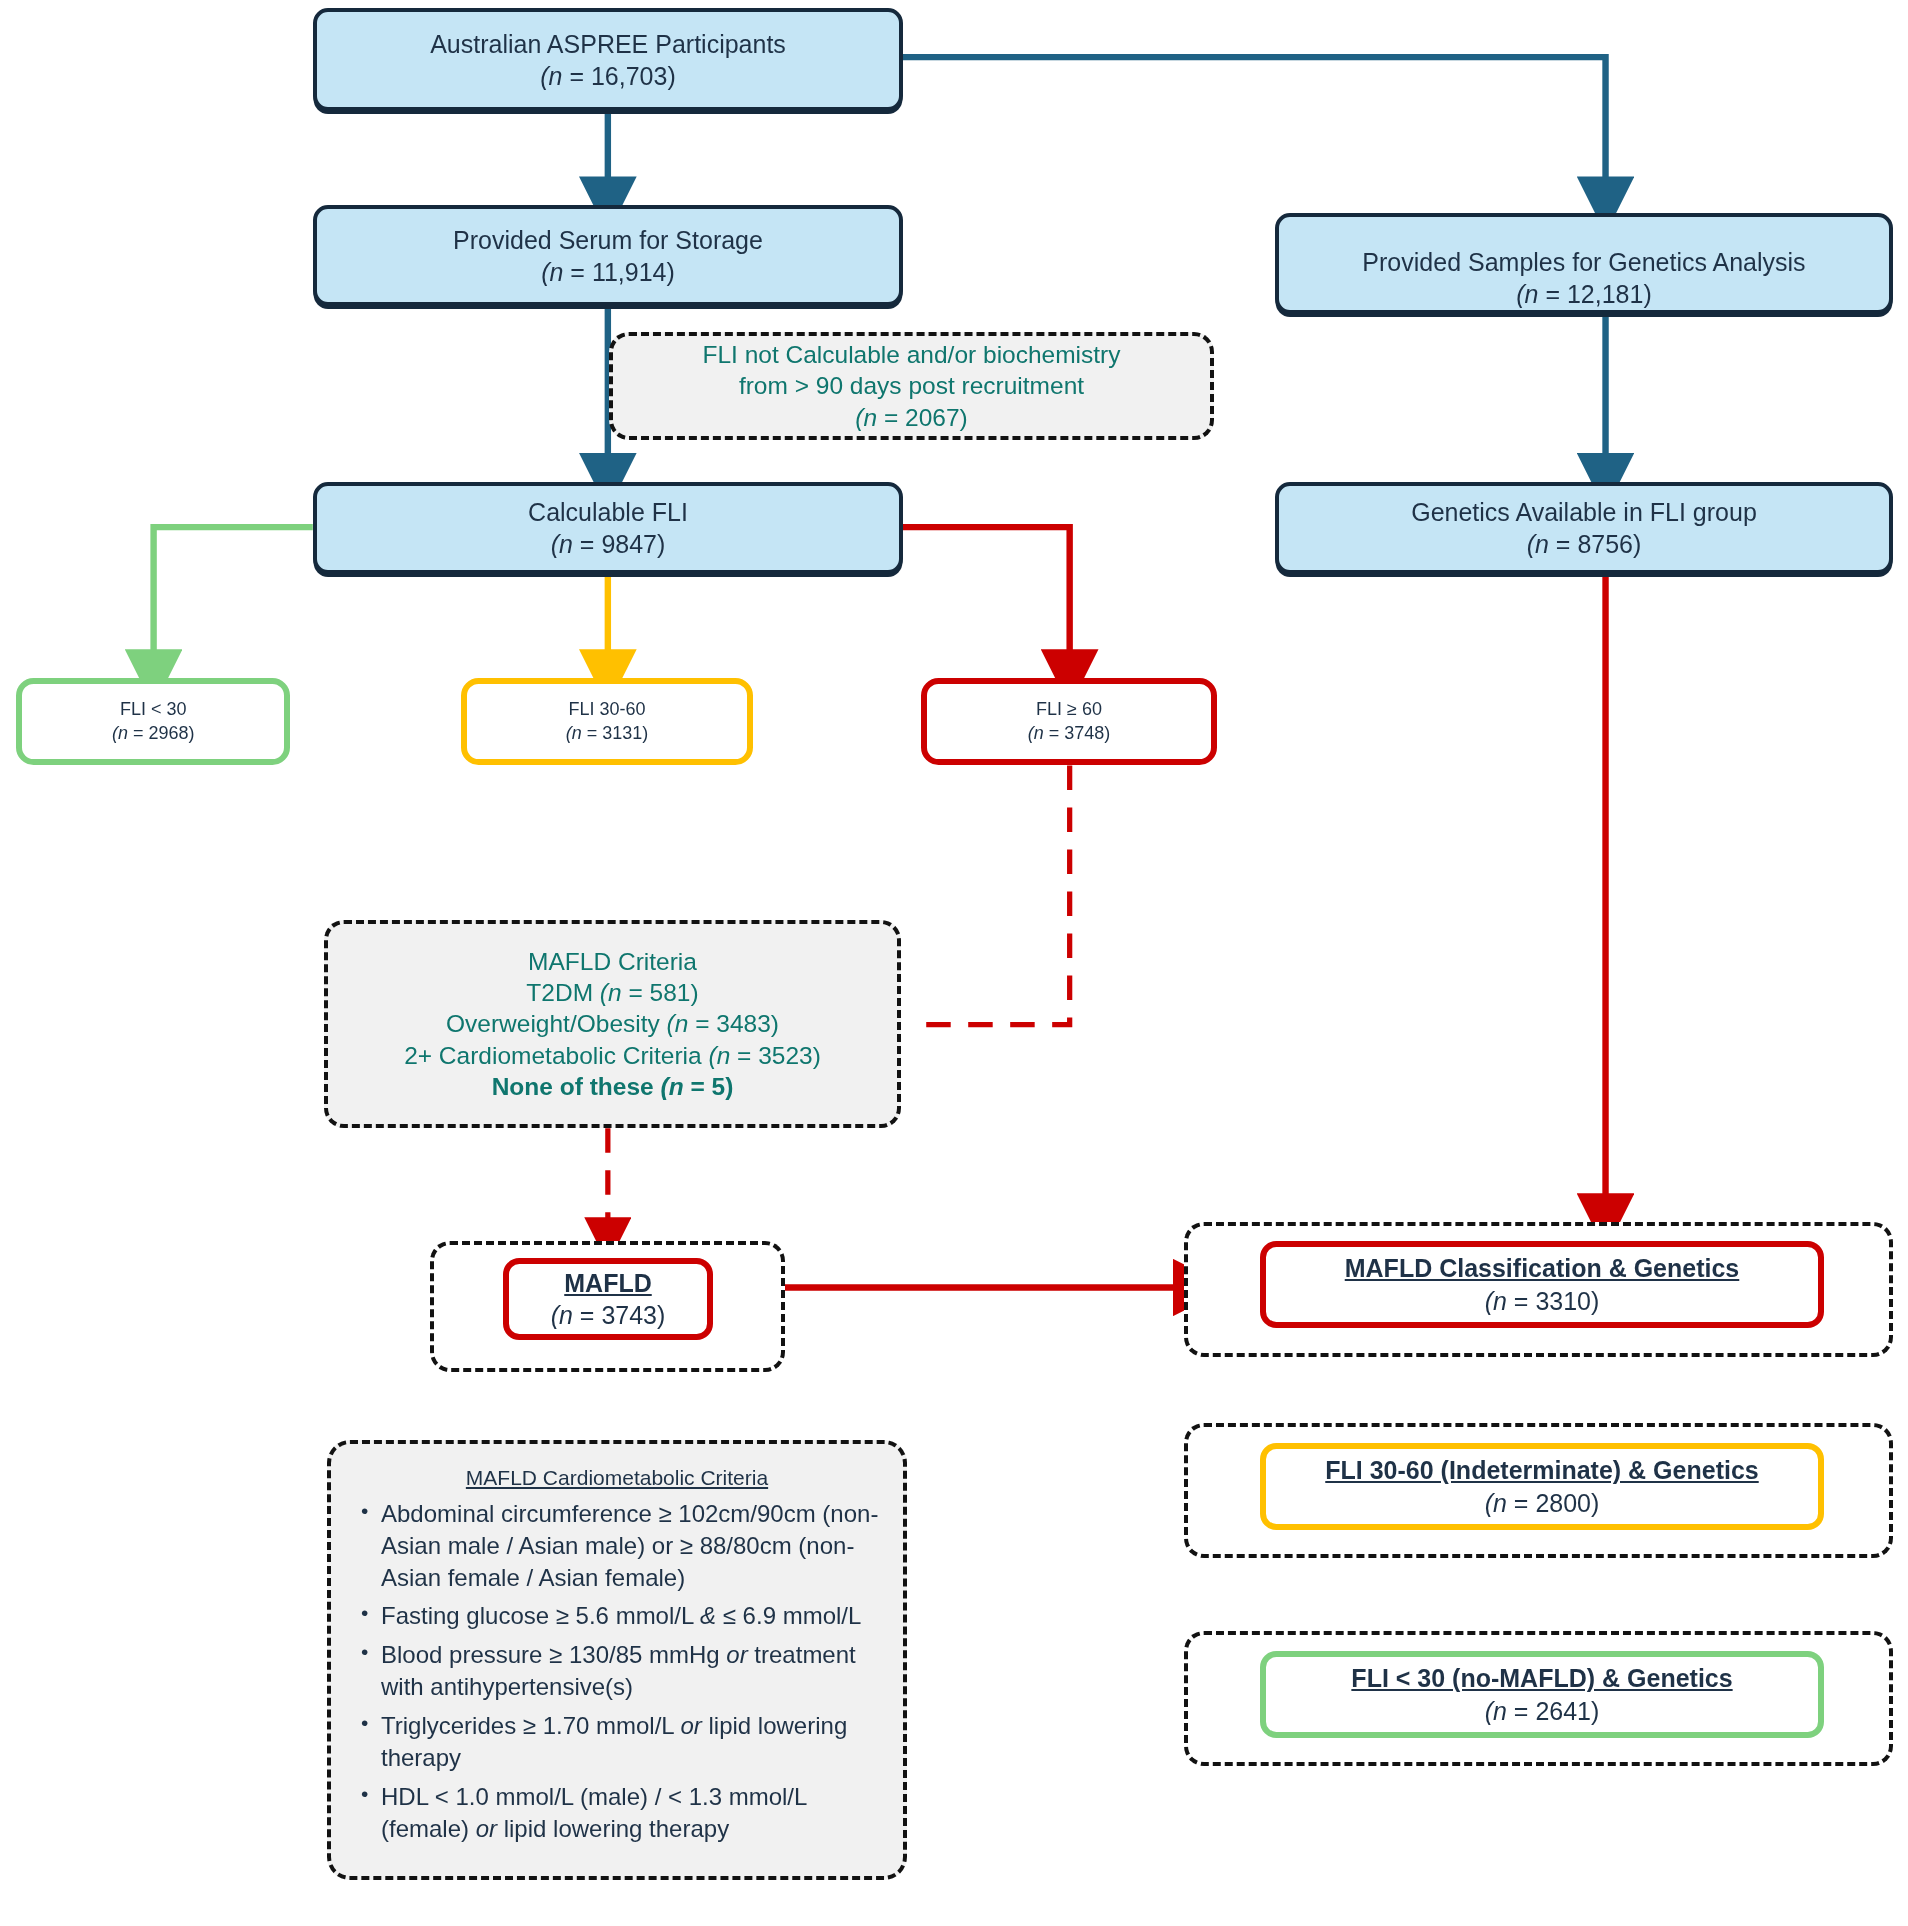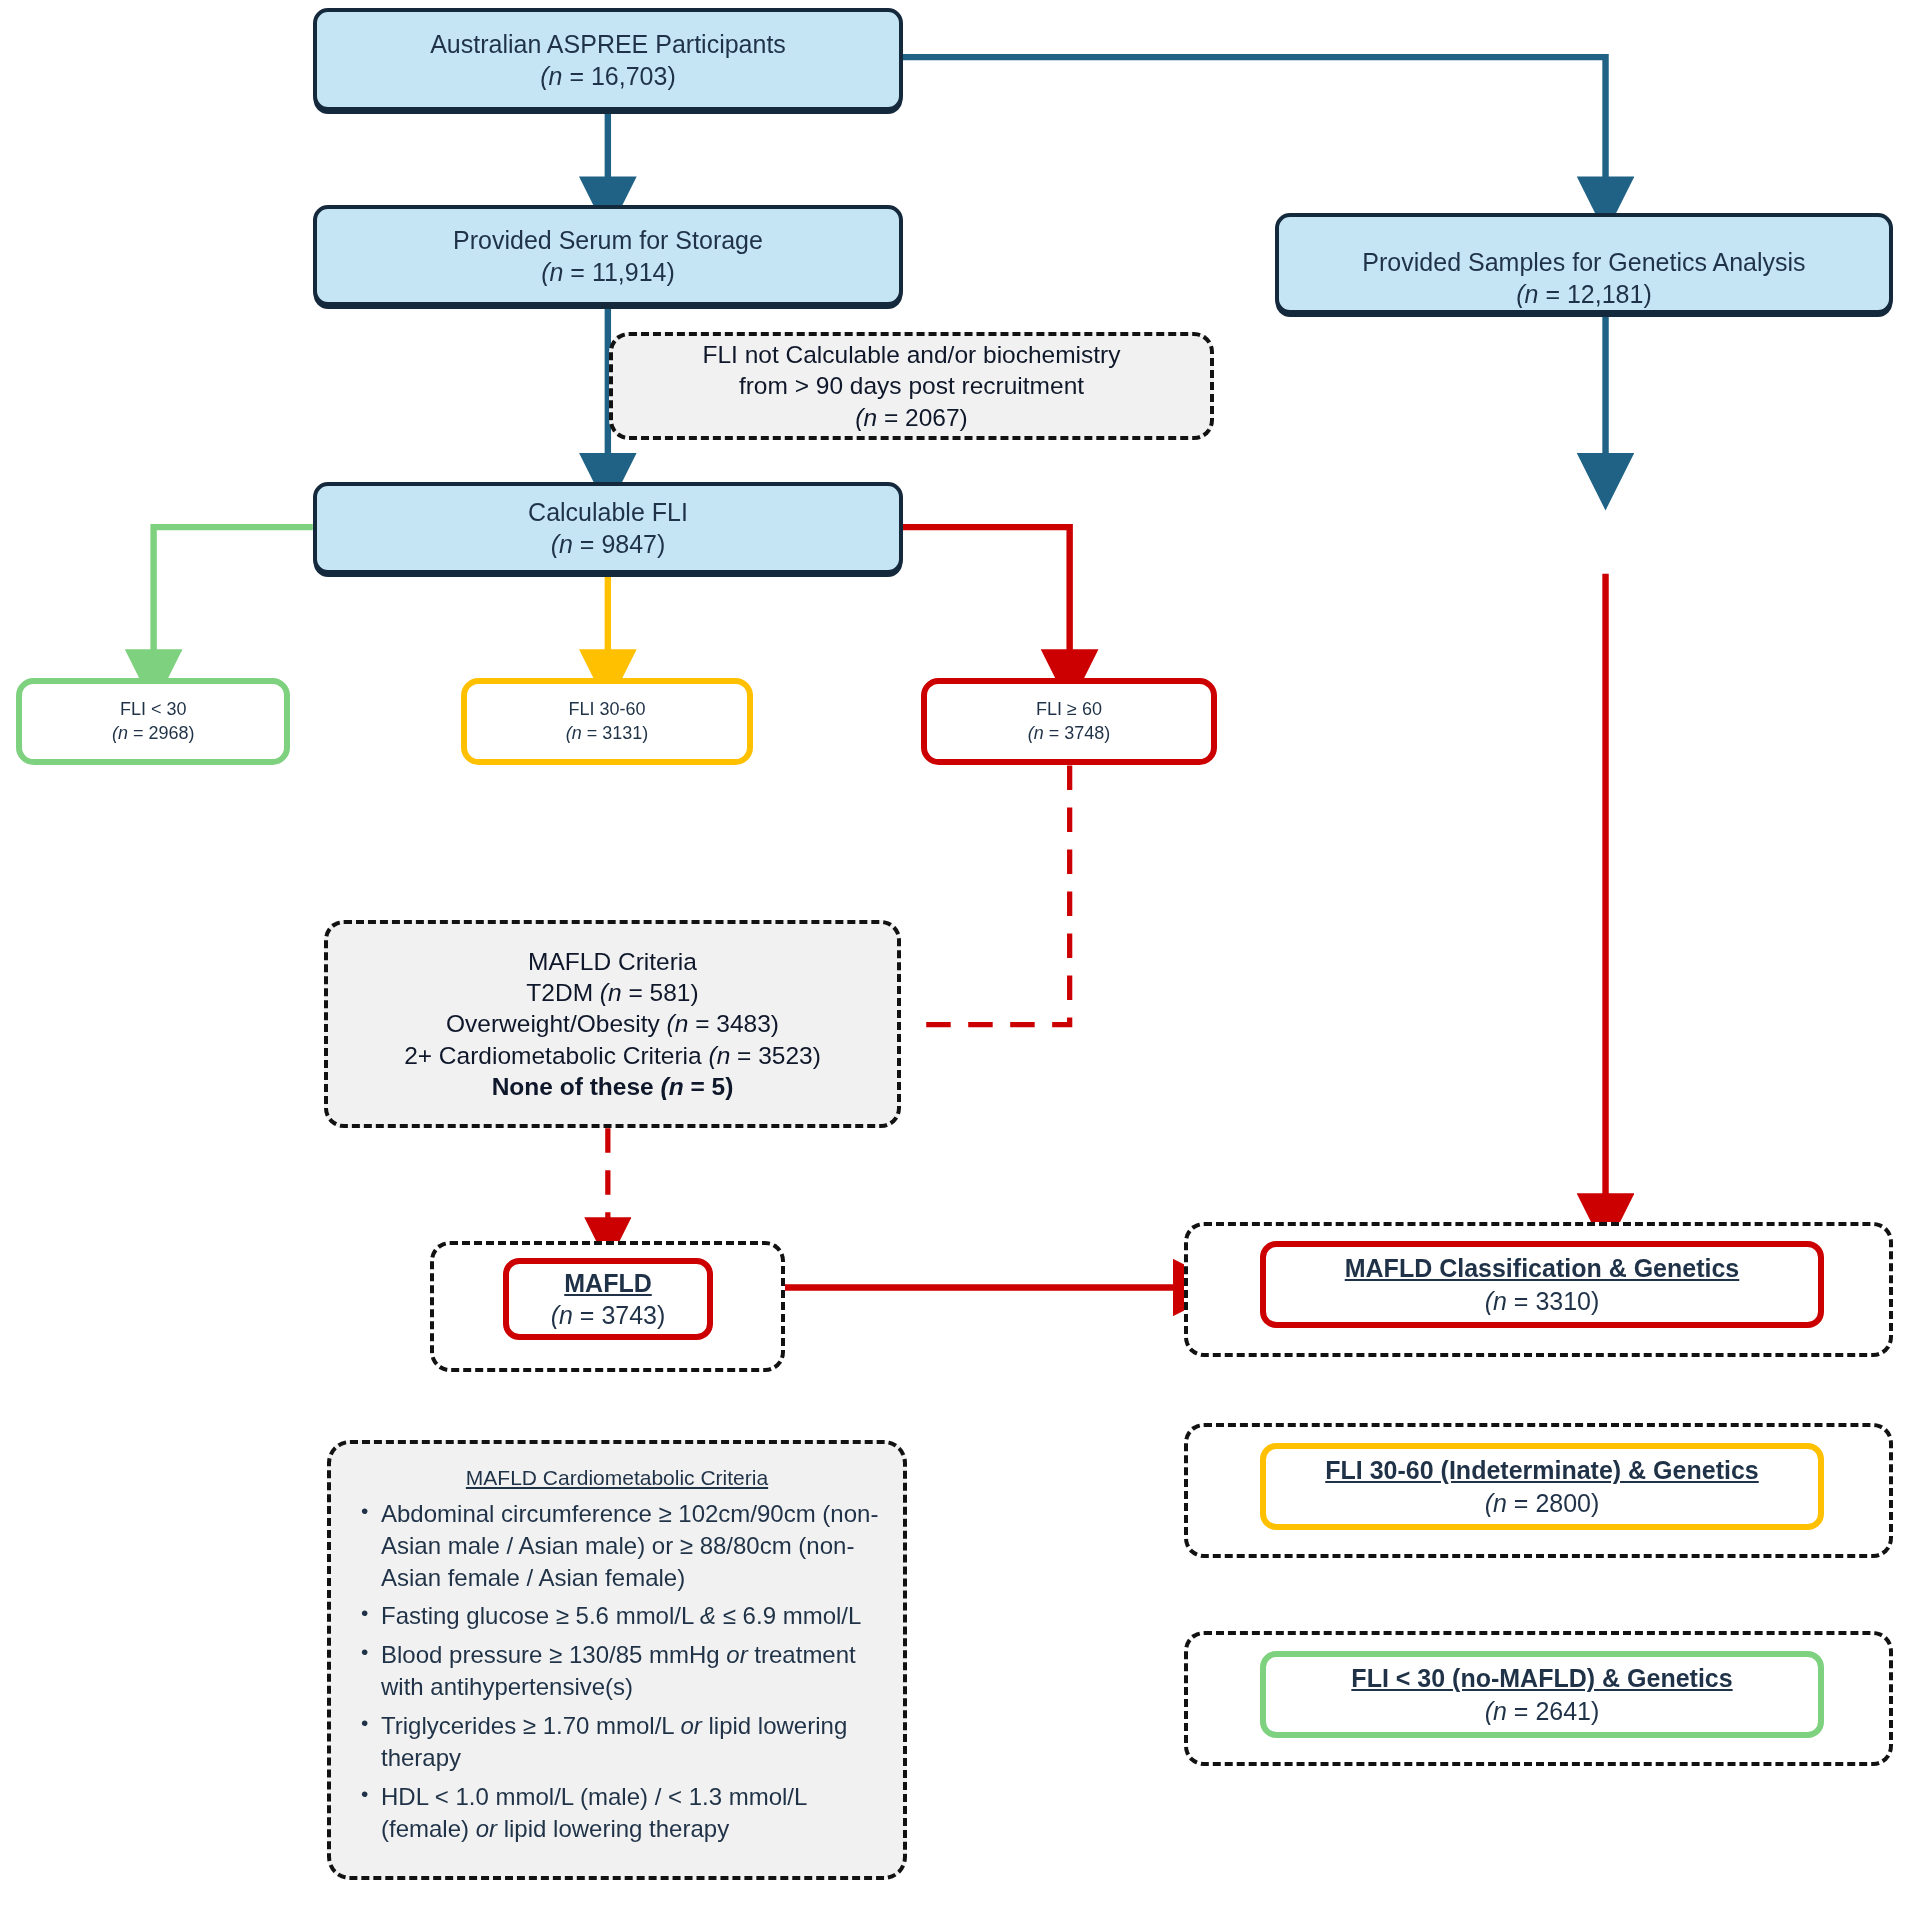--- a/index.html
+++ b/index.html
@@ -13,21 +13,21 @@
 
   .blue{background:#c5e5f5;border:4.1px solid #15293c;border-radius:15px;
         box-shadow:0 3.5px 0 -0.6px #15293c;font-size:25px;}
 
   .cat{background:#ffffff;border-radius:17.5px;font-size:18px;}
   .cat.green{border:6.4px solid #7ed17e;}
   .cat.amber{border:6.4px solid #ffc000;}
   .cat.red{border:6.4px solid #cc0000;}
 
   .dashnote{background:#f1f1f1;border:4.1px dashed #121212;border-radius:20px;
-            font-size:24.5px;color:#0f172a;}
+            font-size:24.5px;color:#0f766e;}
 
   .dashwrap{position:absolute;box-sizing:border-box;border:4.1px dashed #121212;
             border-radius:20px;background:#ffffff;}
 
   .inner{position:absolute;box-sizing:border-box;display:flex;flex-direction:column;
          align-items:center;justify-content:center;text-align:center;background:#fff;
          border-radius:16.3px;color:#1f3247;font-size:25px;line-height:1.3;}
   .inner.red{border:6.4px solid #cc0000;}
   .inner.amber{border:6.4px solid #ffc000;}
   .inner.green{border:6.4px solid #7ed17e;}
@@ -111,20 +111,24 @@
     <span class="ttl">FLI not Calculable and/or biochemistry</span>
     <span class="ttl">from &gt; 90 days post recruitment</span>
     <span class="sub"><span class="it">(n</span> = 2067)</span>
   </div>
 
   <div class="box blue" style="left:313px;top:482px;width:590px;height:92px;">
     <span class="ttl">Calculable FLI</span>
     <span class="sub"><span class="it">(n</span> = 9847)</span>
   </div>
 
+  <div class="box blue" style="left:1275px;top:482px;width:618px;height:92px;">
+    <span class="ttl">Genetics Available in FLI group</span>
+    <span class="sub"><span class="it">(n</span> = 8756)</span>
+  </div>
 
   <div class="box cat green" style="left:16.3px;top:678px;width:274px;height:87px;">
     <span class="ttl">FLI &lt; 30</span>
     <span class="sub"><span class="it">(n</span> = 2968)</span>
   </div>
 
   <div class="box cat amber" style="left:461px;top:678px;width:292px;height:87px;">
     <span class="ttl">FLI 30-60</span>
     <span class="sub"><span class="it">(n</span> = 3131)</span>
   </div>

